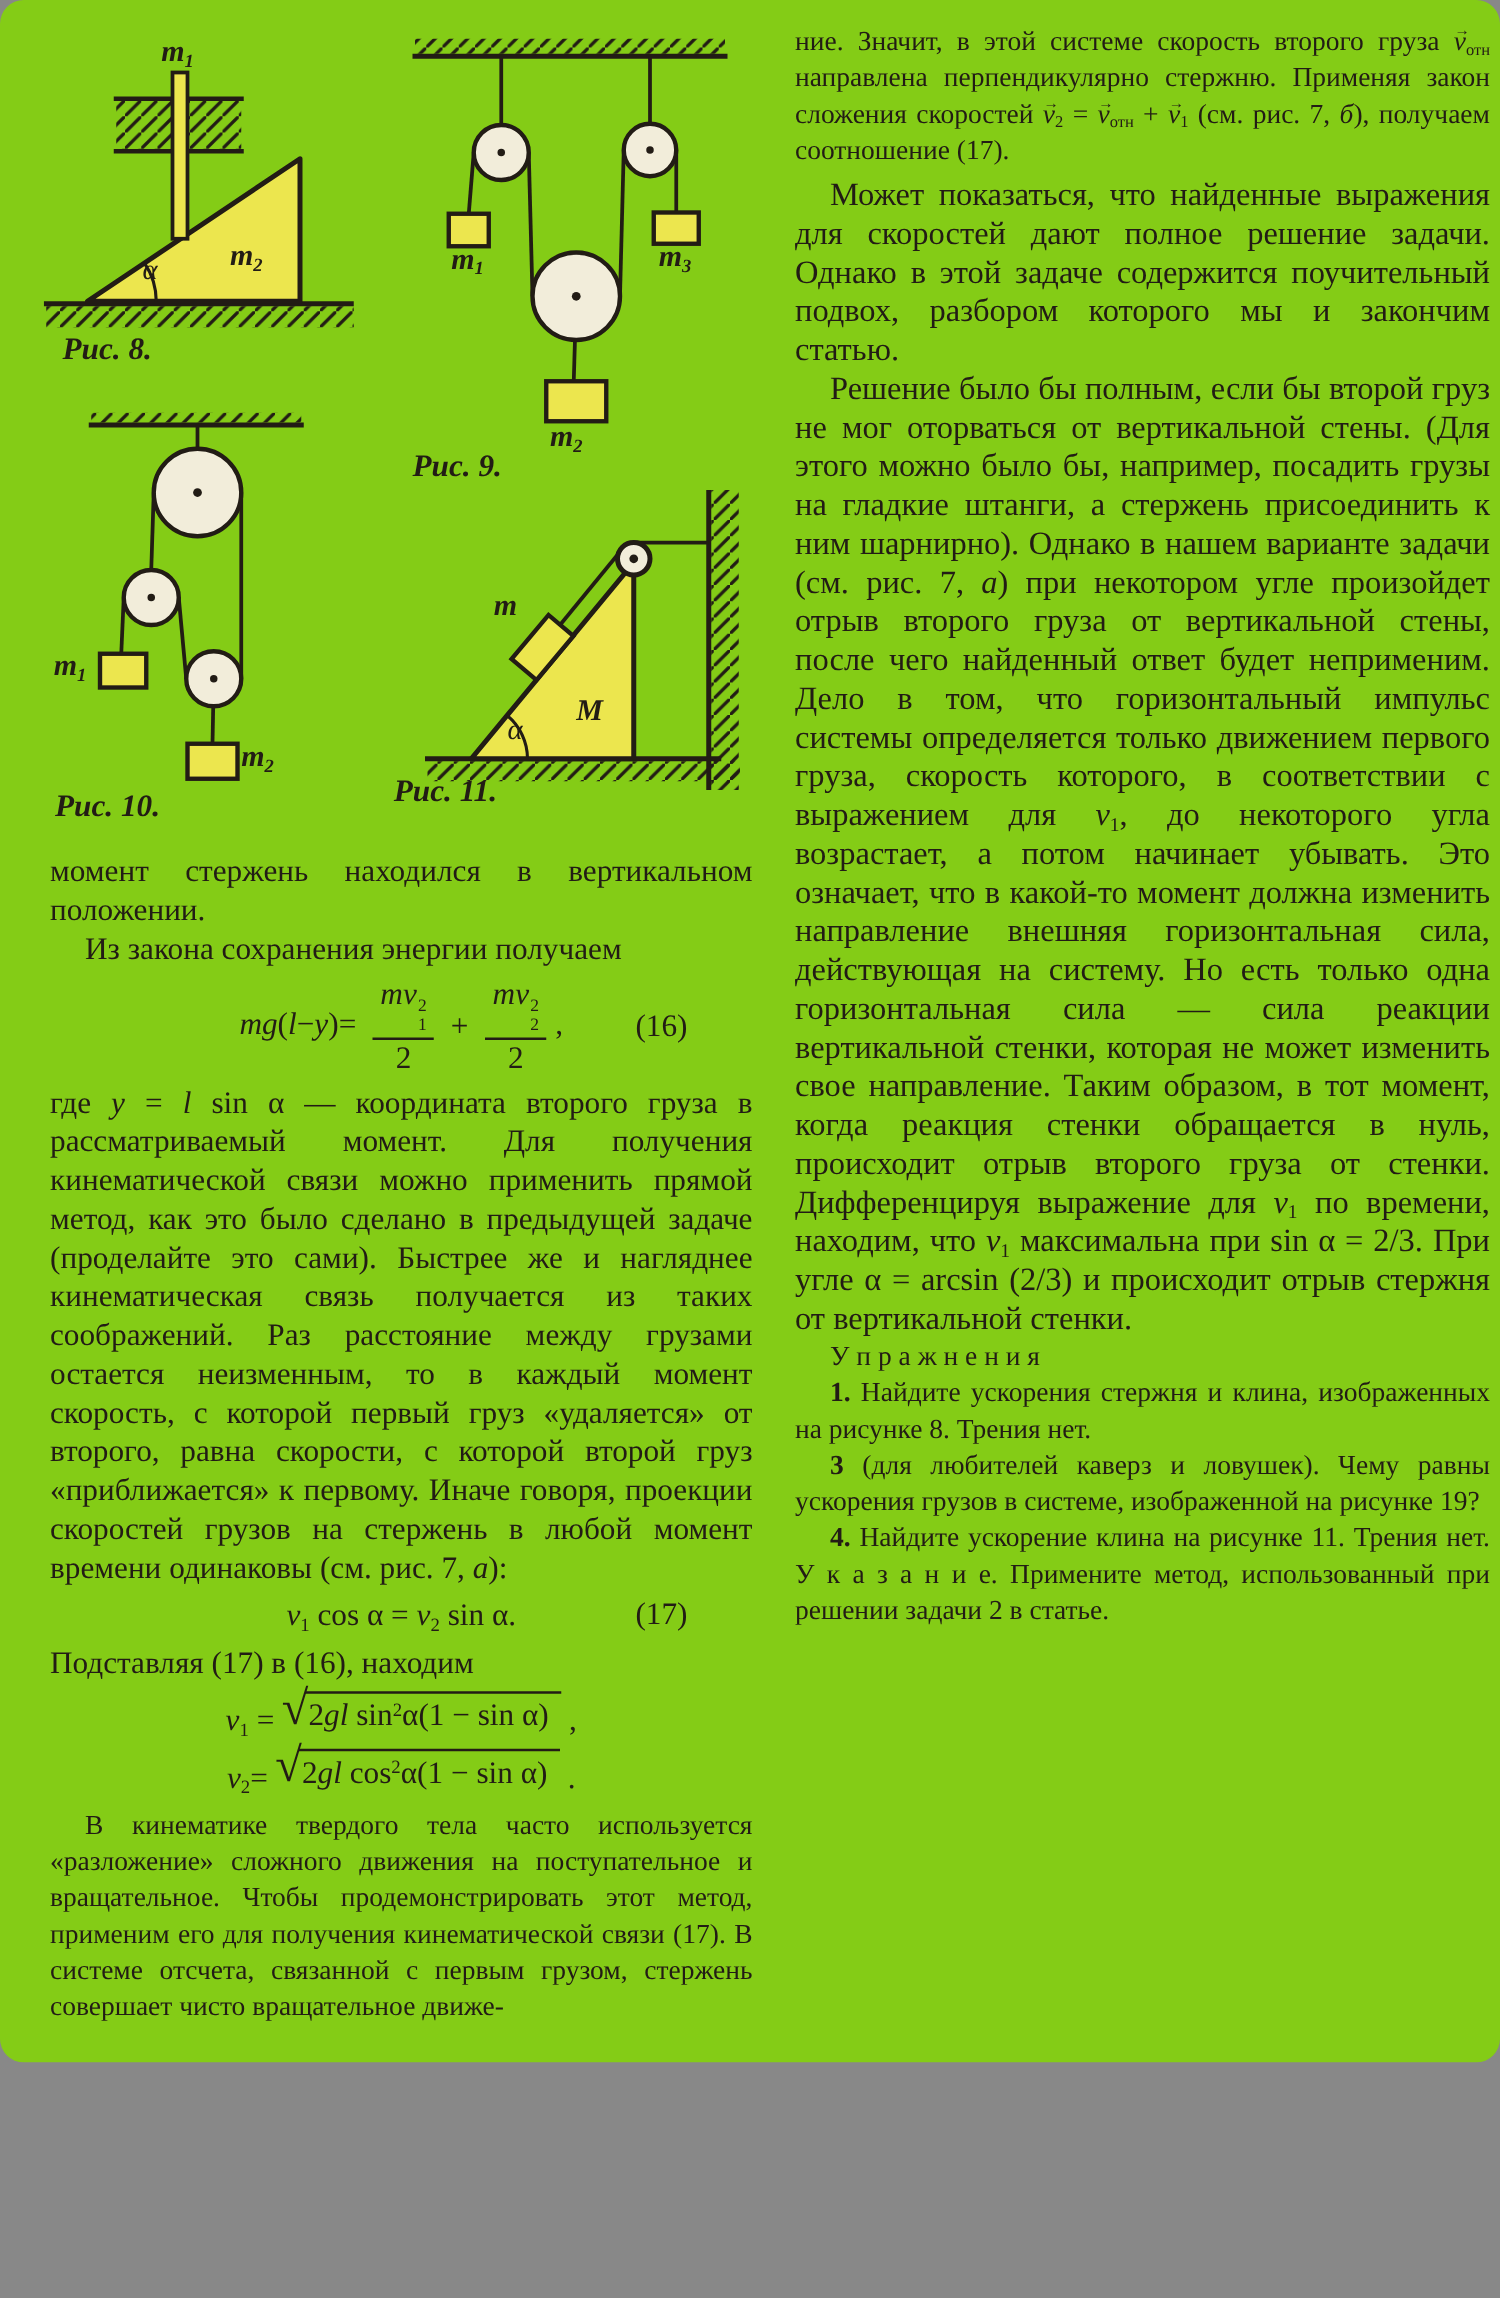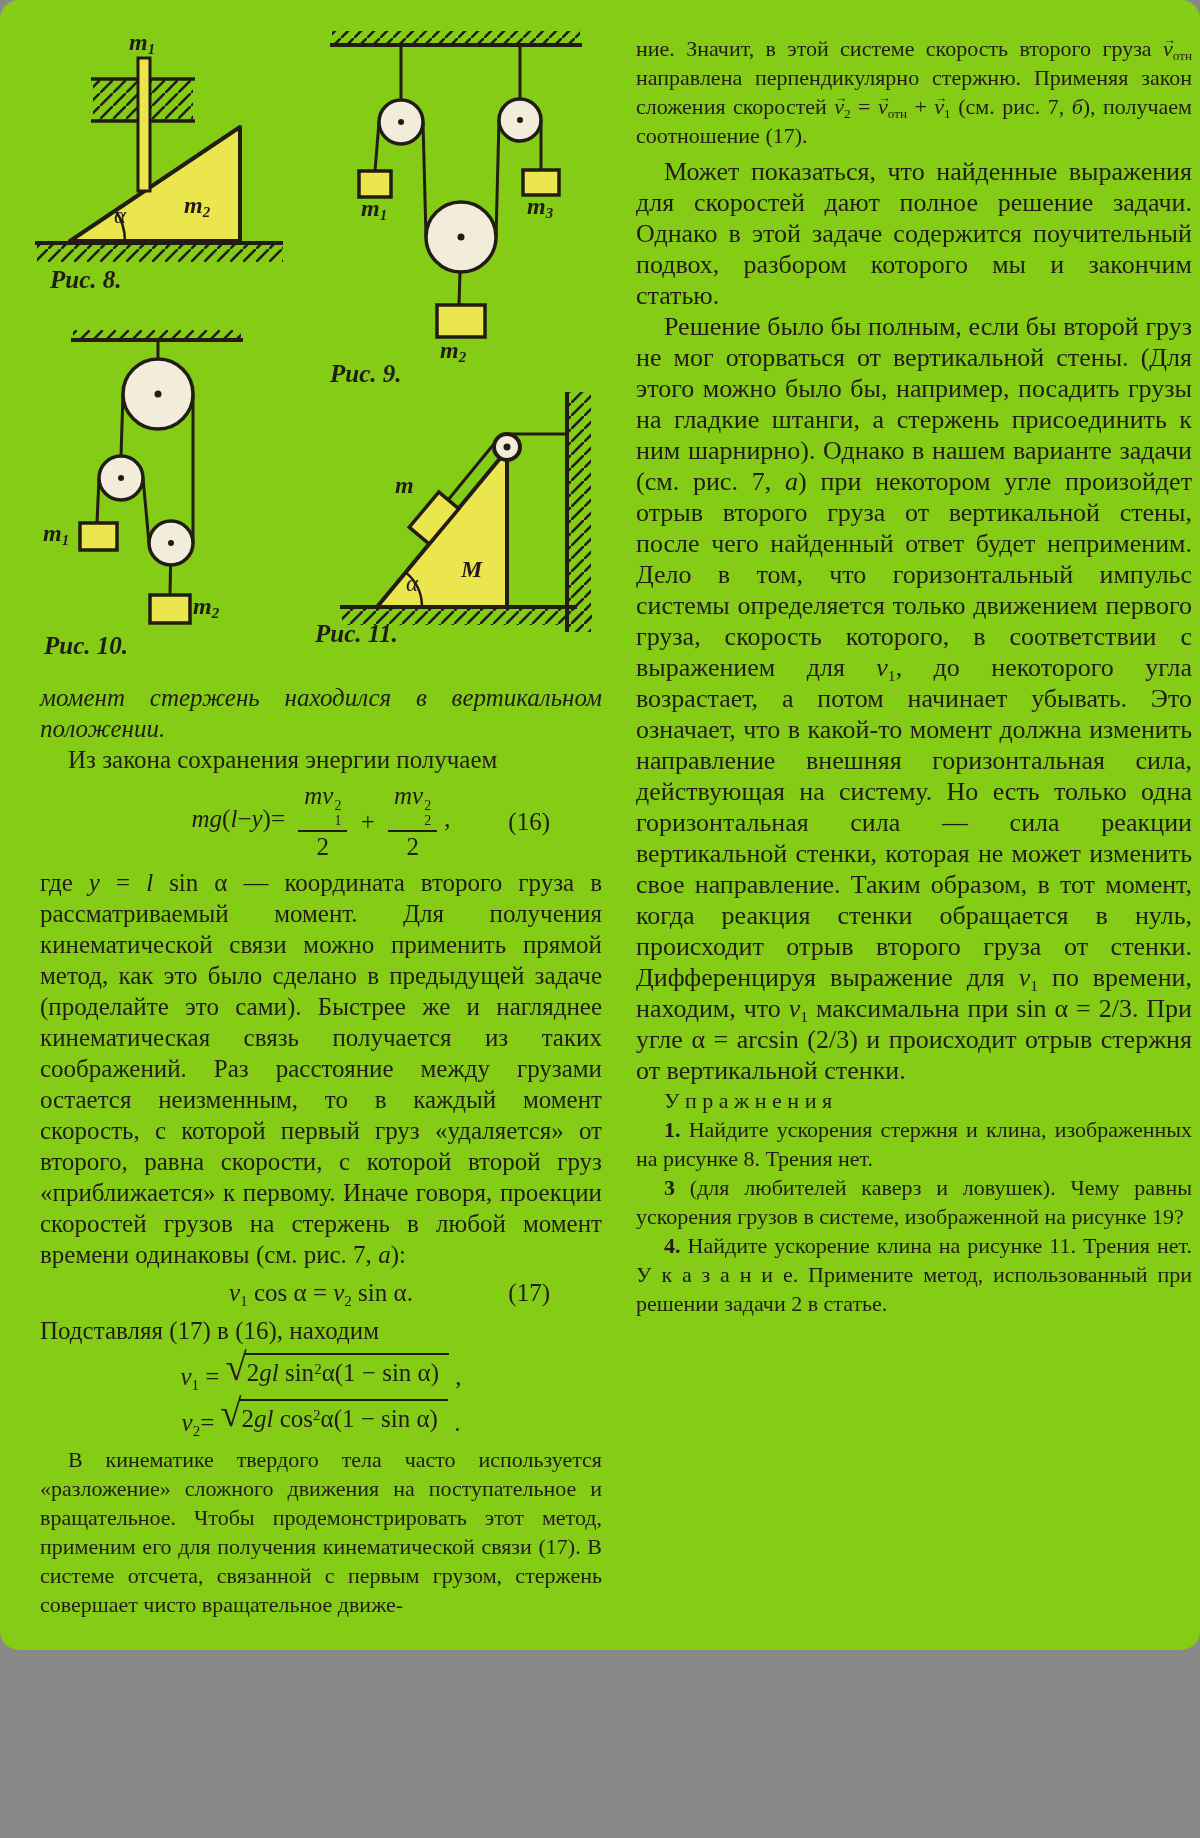--- a/index.html
+++ b/index.html
@@ -1,23 +1,23 @@
 <!DOCTYPE html>
 <html><head>
 <meta charset="utf-8">
 <style>
   html,body{margin:0;padding:0;background:#888;}
   .page{position:relative;width:1200px;height:1650px;background:#84cc16;overflow:hidden;
         font-family:"Liberation Serif","DejaVu Serif",serif;color:#221c15;border-radius:19px;}
   .page svg{position:absolute;}
   p{margin:0;}
   .lc{position:absolute;left:40px;top:682px;width:562px;font-size:25px;line-height:31px;text-align:justify;}
-  .rc{position:absolute;left:636px;top:34px;width:556px;font-size:26px;line-height:31px;text-align:justify;}
+  .rc{position:absolute;left:636px;top:18px;width:556px;font-size:26px;line-height:31px;text-align:justify;}
   .small{font-size:22px;line-height:29px;}
-  .lead{font-style:italic;}
+  .lead{}
   .ind{text-indent:28px;}
   .it{font-style:italic;}
   .bd{font-weight:bold;}
   sub,sup{font-size:0.6em;line-height:0;}
   sub{vertical-align:-0.3em;}
   sup{vertical-align:0.5em;}
   .vec{position:relative;display:inline-block;}
   .vec::before{content:"→";position:absolute;left:0.05em;top:-0.68em;font-size:0.55em;font-style:normal;letter-spacing:0;}
   .eqline{position:relative;text-align:center;margin:7px 0 7px 0;white-space:nowrap;}
   .eqtag{position:absolute;right:52px;top:50%;transform:translateY(-50%);}

